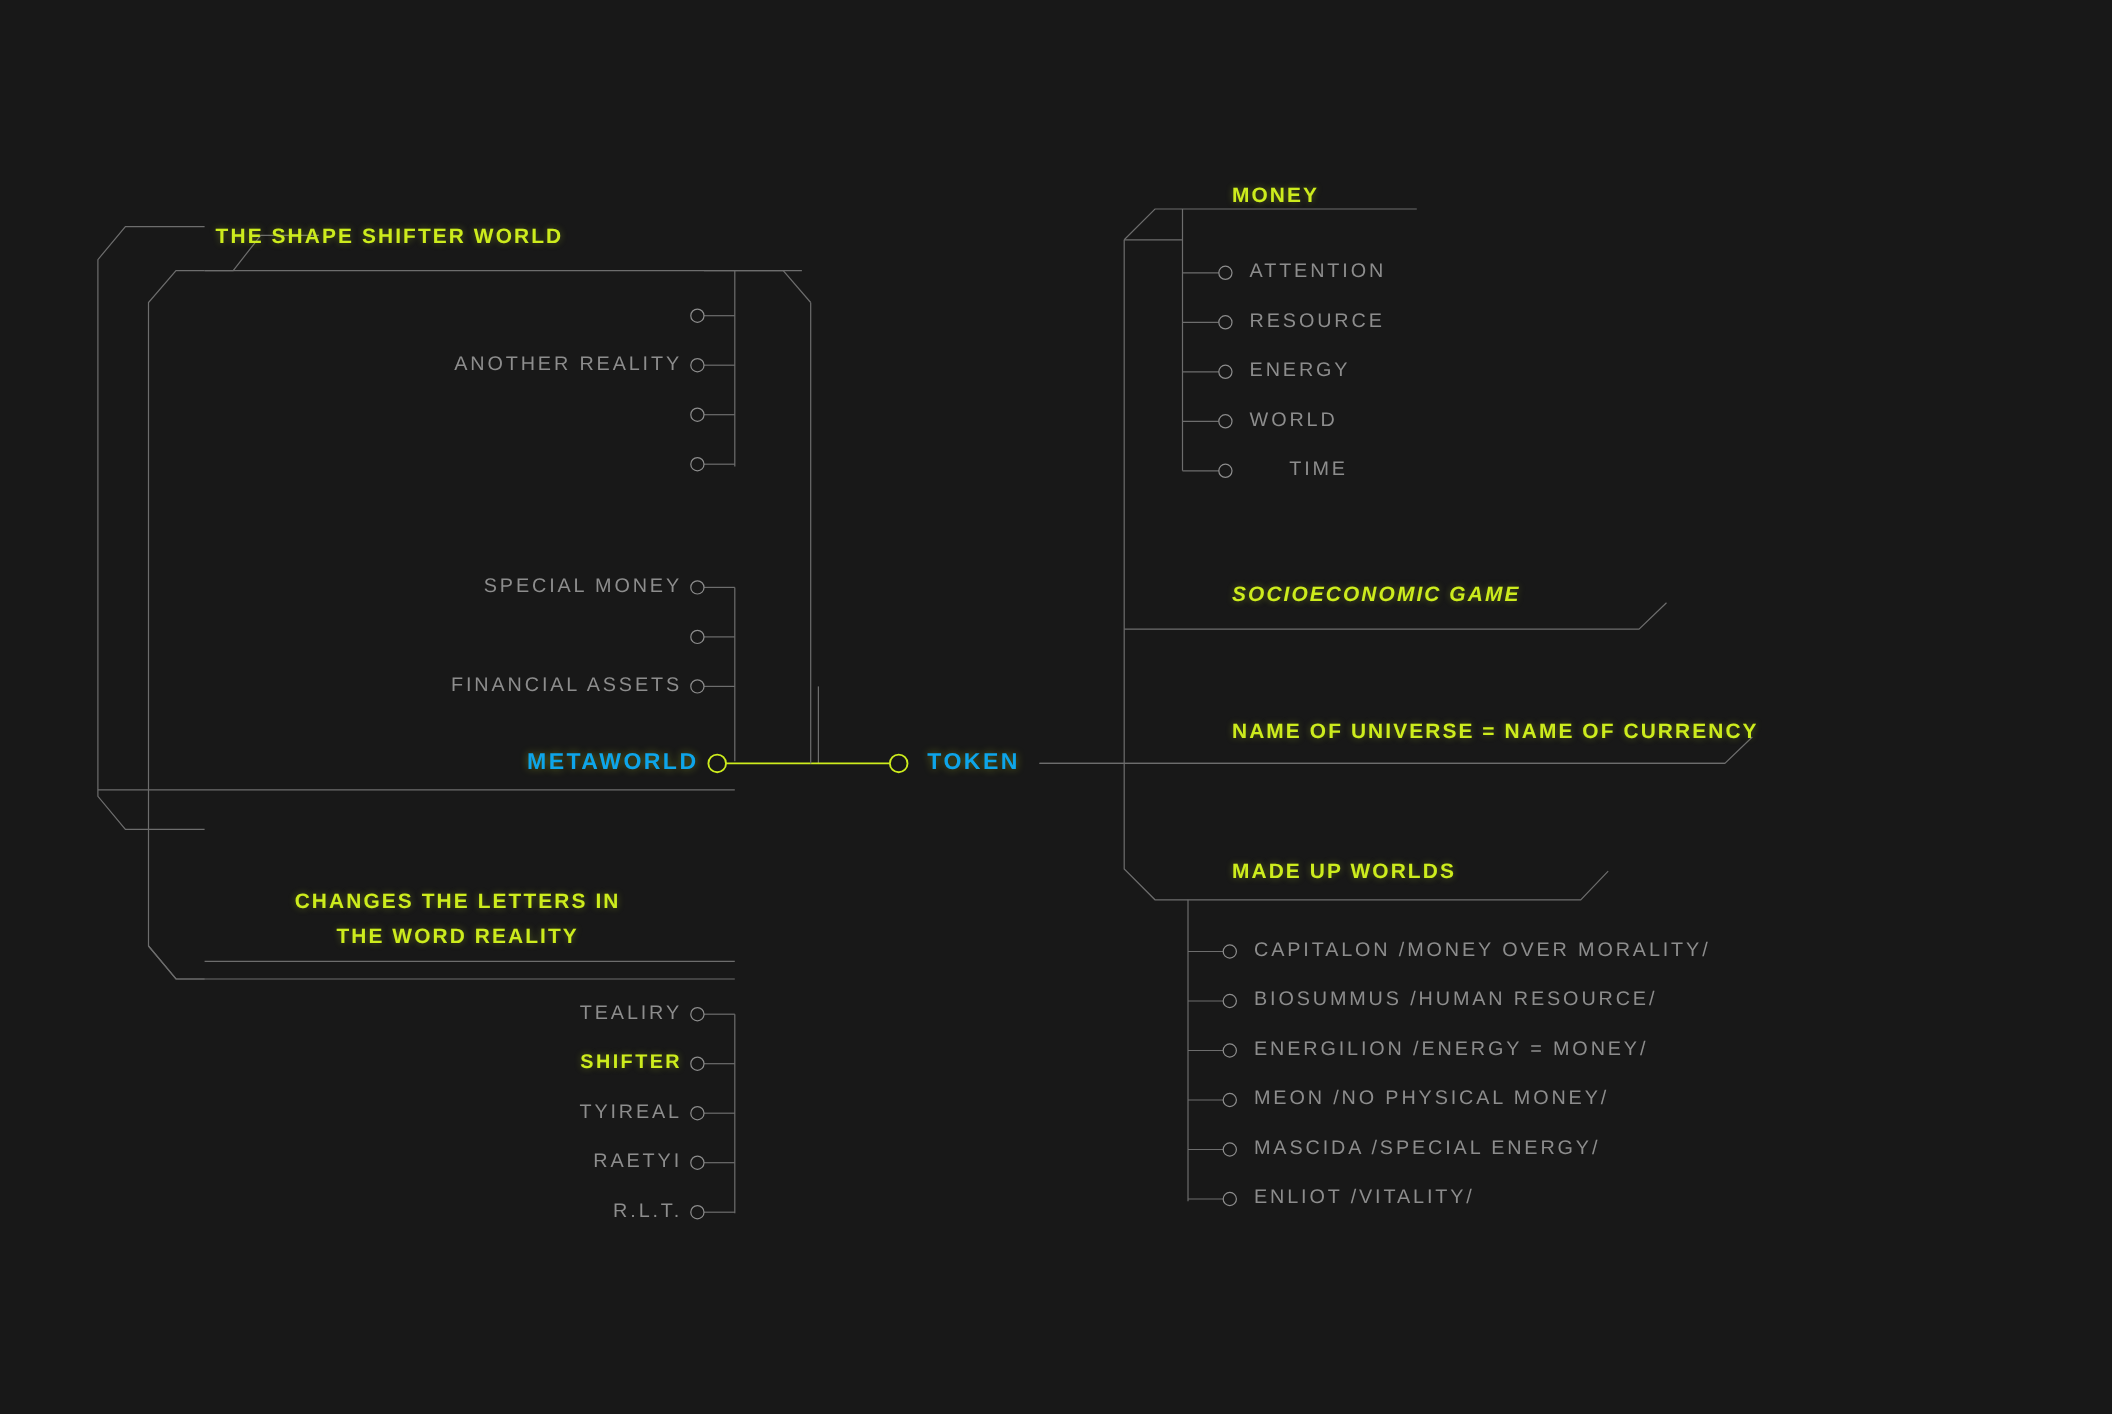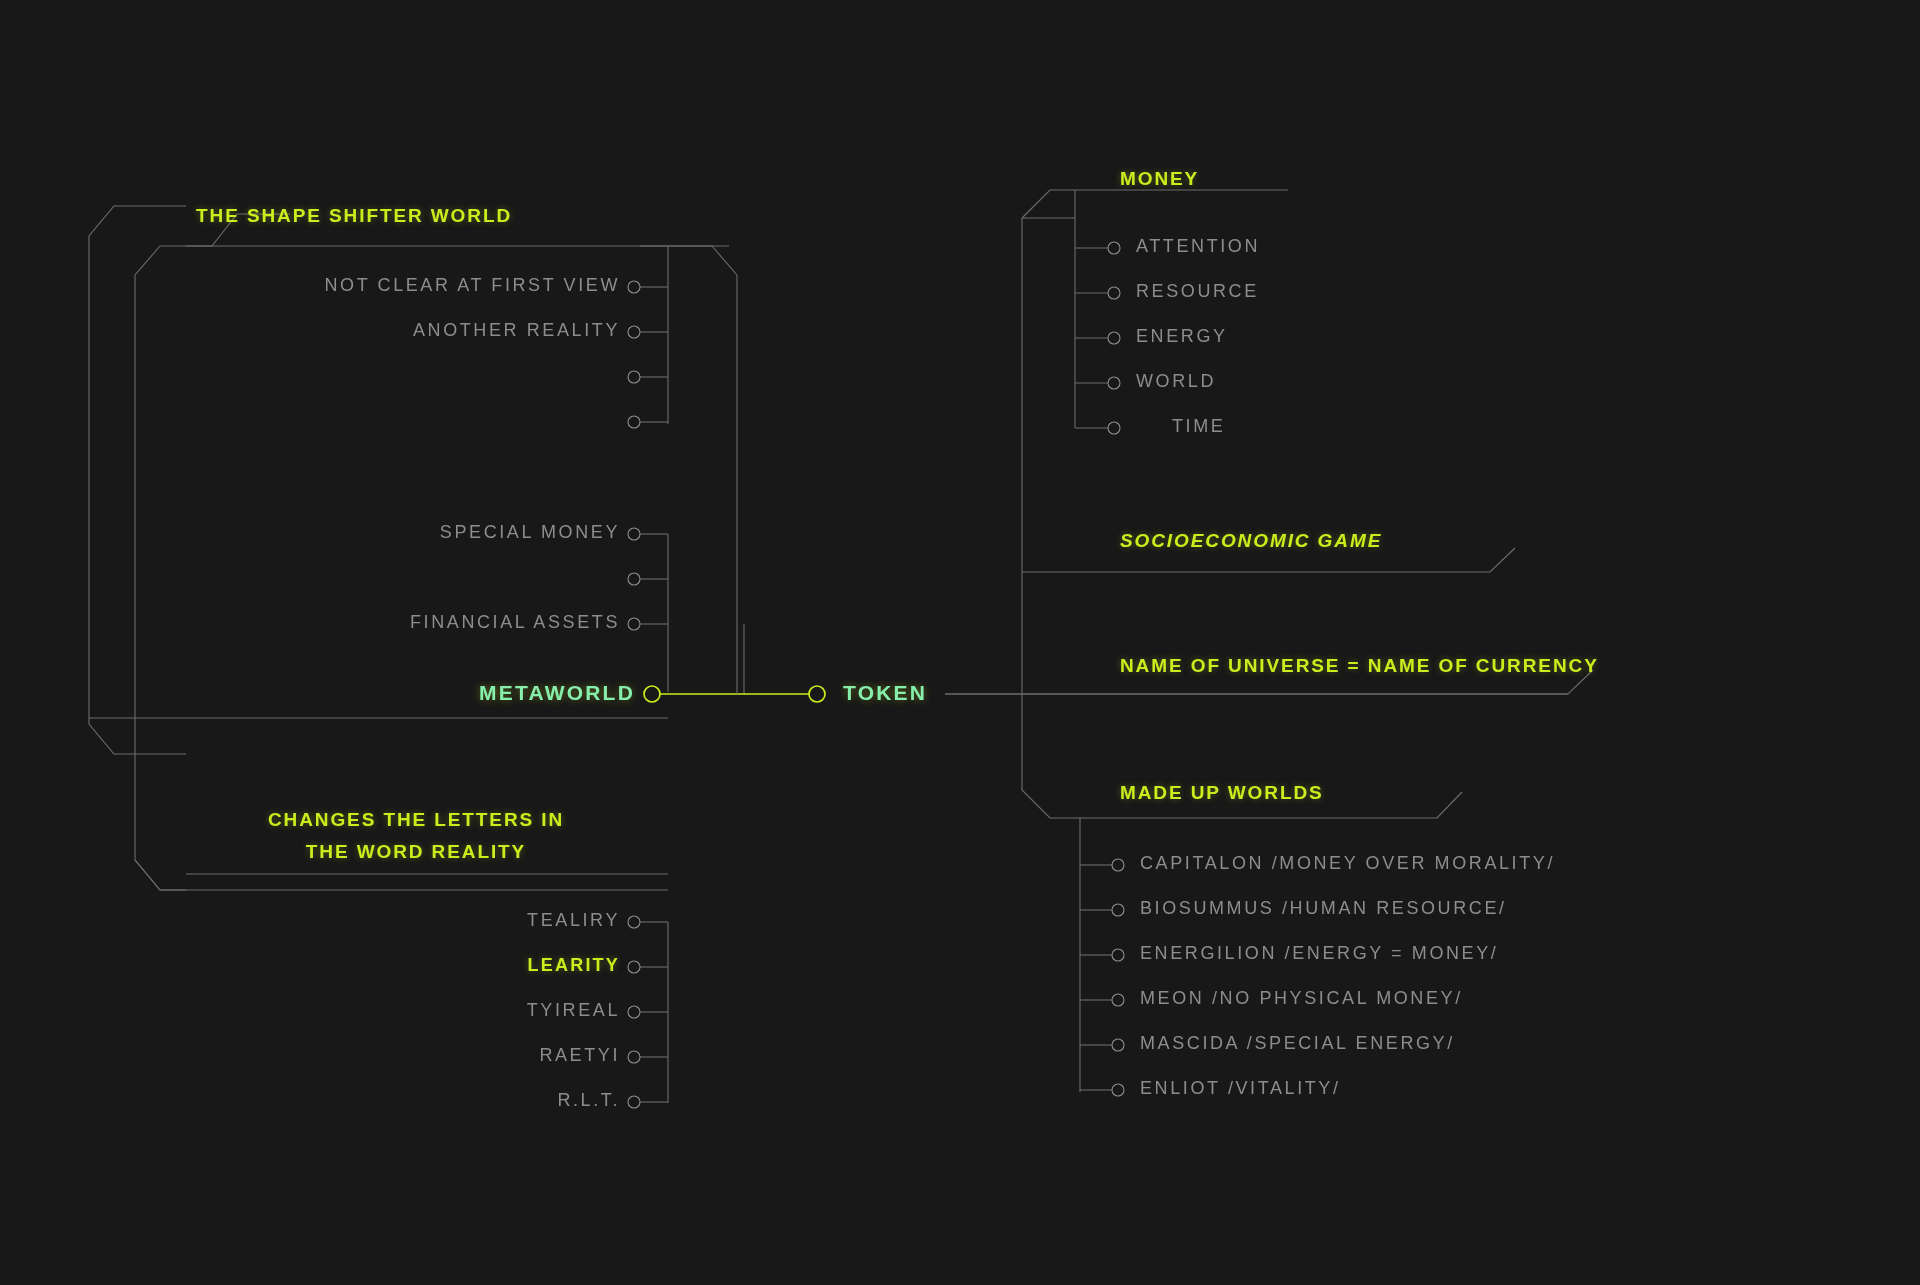--- a/index.html
+++ b/index.html
@@ -37,21 +37,21 @@
   .leaf.r{ text-align:right; }
   .leaf.hot{
     color:#cdec1d;
     font-weight:700;
     letter-spacing:2.2px;
     text-shadow:0 0 7px rgba(205,236,29,.34);
   }
 
   .node-lbl{
     position:absolute;
-    color:#86efac;
+    color:#0ea5e9;
     font-size:21px;
     font-weight:700;
     letter-spacing:2.2px;
     white-space:nowrap;
     text-shadow:0 0 8px rgba(205,236,29,.4);
   }
 </style>
 </head>
 <body>
 
@@ -162,36 +162,35 @@
     </g>
 
     <g fill="#181818" stroke="#cdec1d" stroke-width="1.7">
       <circle cx="652" cy="694" r="8"></circle>
       <circle cx="817" cy="694" r="8"></circle>
     </g>
   </svg>
 
   <div class="hdr" style="left:196px; top:205px;">THE SHAPE SHIFTER WORLD</div>
 
-  <div class="leaf r" style="left:120px; top:275px; width:500px;">NOT CLEAR AT FIRST VIEW</div>
   <div class="leaf r" style="left:120px; top:320px; width:500px;">ANOTHER REALITY</div>
 
   <div class="leaf r" style="left:120px; top:522px; width:500px;">SPECIAL MONEY</div>
   <div class="leaf r" style="left:120px; top:612px; width:500px;">FINANCIAL ASSETS</div>
 
   <div class="node-lbl" style="left:430px; top:681px; width:205px; text-align:right;">METAWORLD</div>
   <div class="node-lbl" style="left:843px; top:681px;">TOKEN</div>
 
   <div class="hdr two-line" style="left:196px; top:804px; width:440px; text-align:center;">
     <span>CHANGES THE LETTERS IN</span><br>
     <span>THE WORD REALITY</span>
   </div>
 
   <div class="leaf r" style="left:220px; top:910px; width:400px;">TEALIRY</div>
-  <div class="leaf r hot" style="left:220px; top:955px; width:400px;">LEARITY</div>
+  <div class="leaf r hot" style="left:220px; top:955px; width:400px;">SHIFTER</div>
   <div class="leaf r" style="left:220px; top:1000px; width:400px;">TYIREAL</div>
   <div class="leaf r" style="left:220px; top:1045px; width:400px;">RAETYI</div>
   <div class="leaf r" style="left:220px; top:1090px; width:400px;">R.L.T.</div>
 
   <div class="hdr" style="left:1120px; top:168px;">MONEY</div>
 
   <div class="leaf" style="left:1136px; top:236px;text-align:right;">ATTENTION</div>
   <div class="leaf" style="left:1136px; top:281px;">RESOURCE</div>
   <div class="leaf" style="left:1136px; top:326px;">ENERGY</div>
   <div class="leaf" style="left:1136px; top:371px;">WORLD</div>

